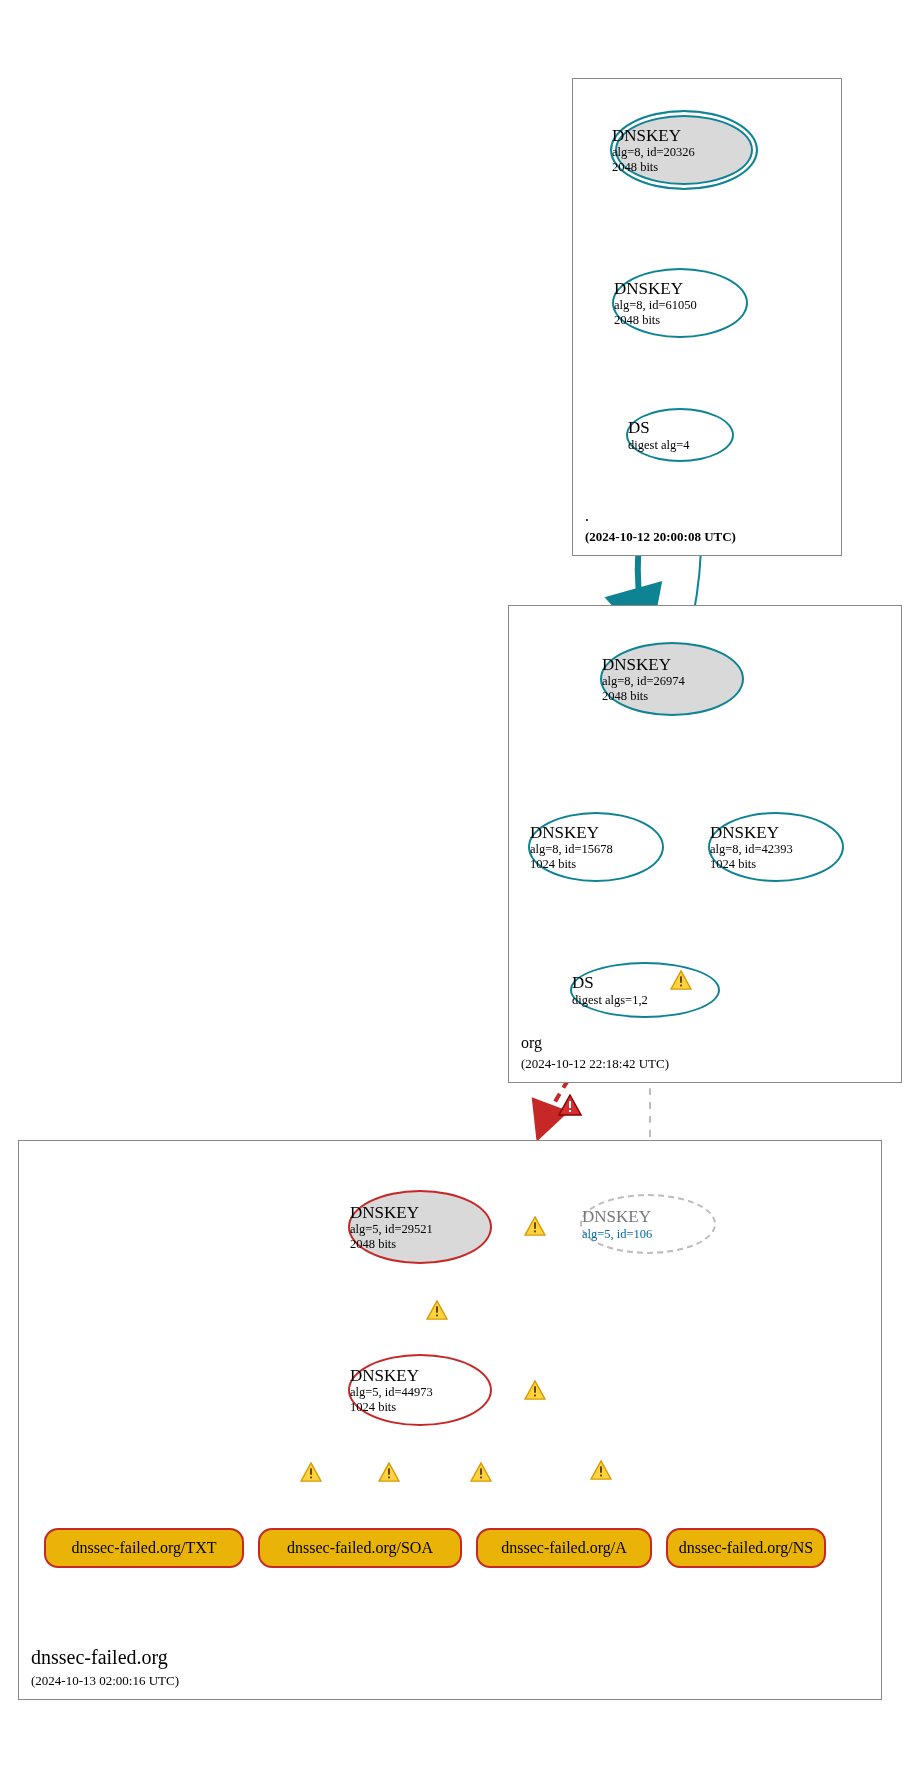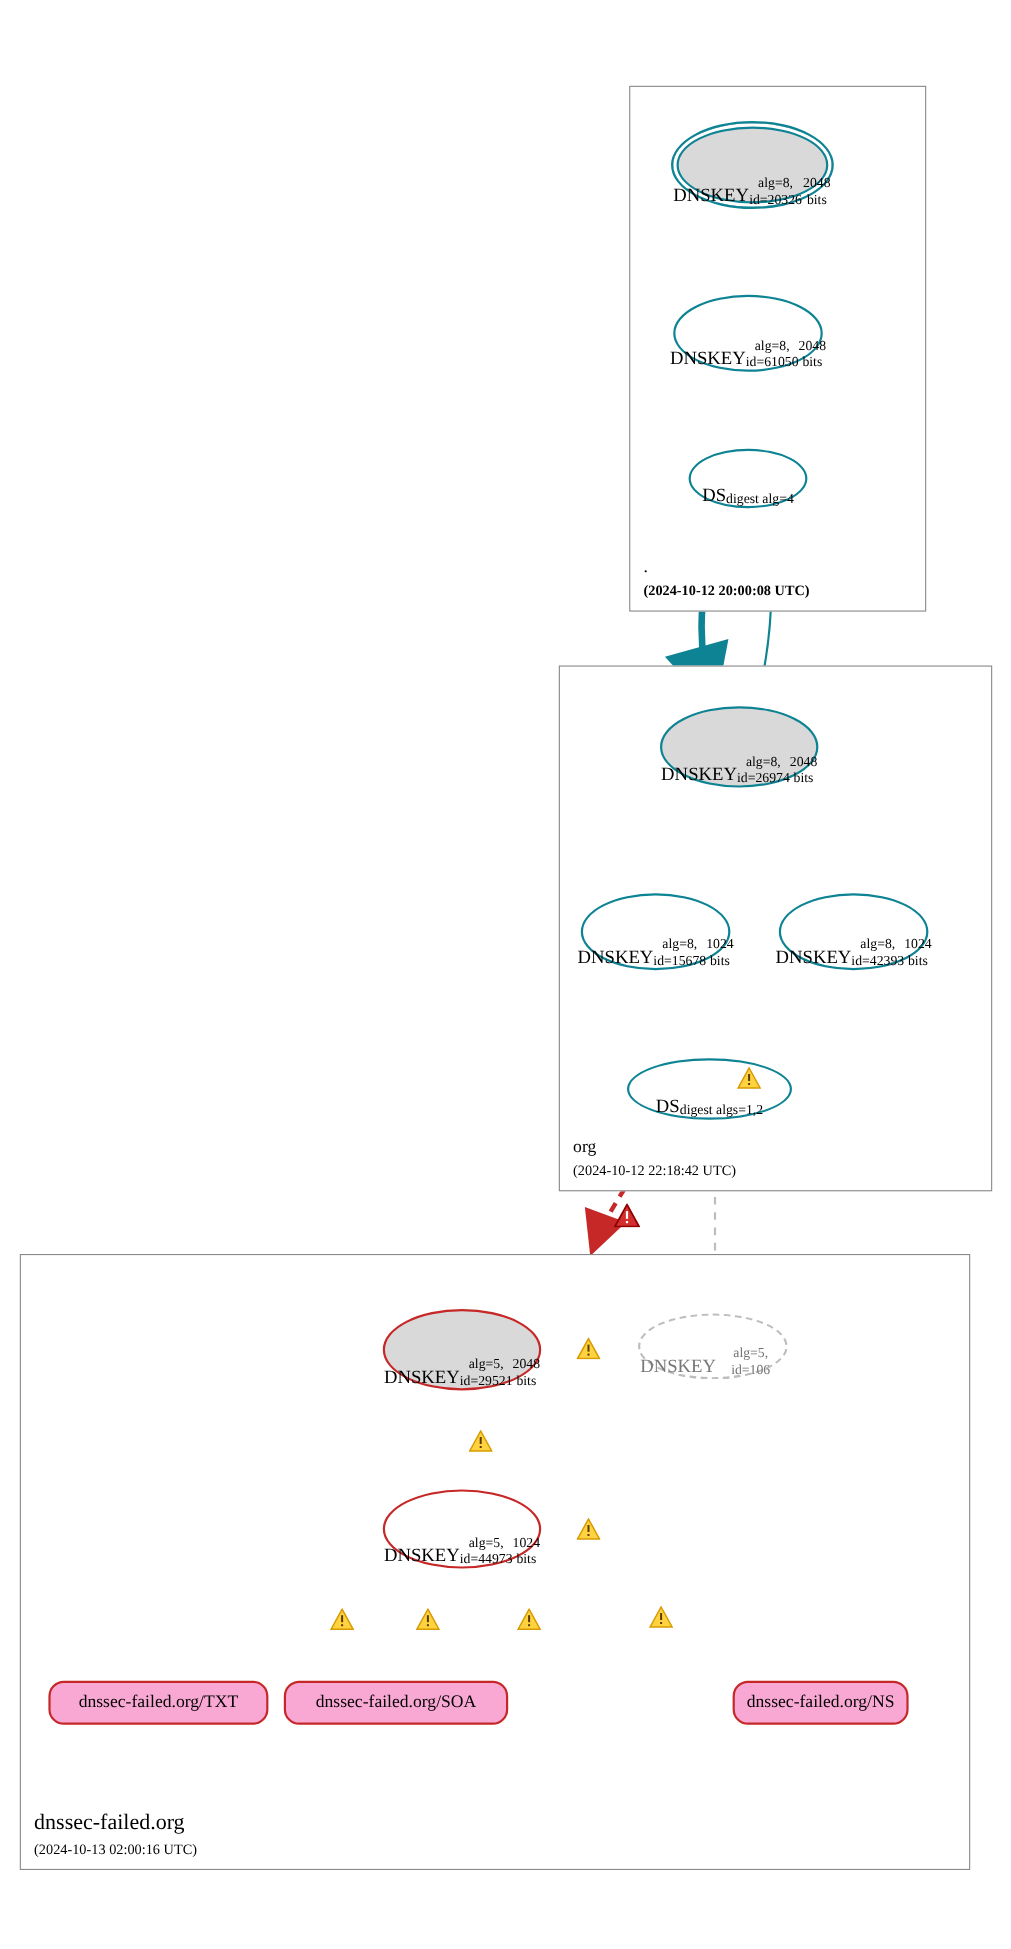--- a/index.html
+++ b/index.html
@@ -21,22 +21,22 @@
   .zone-box {
     position: absolute;
     border: 1px solid #888;
     background: #fff;
     box-sizing: border-box;
   }
 
   .node {
     position: absolute;
     display: flex;
-    flex-direction: row;
-    align-items: flex-end;
+    flex-direction: column;
+    align-items: flex-start;
     justify-content: center;
     text-align: center;
     box-sizing: border-box;
     line-height: 1.15;
   }
   .node .title { font-size: 17px; }
   .node .sub   { font-size: 12.5px; }
 
   .ellipse {
     border-radius: 50%;
@@ -52,21 +52,21 @@
 
   .dashed-gray {
     border: 2px dashed #bdbdbd;
     color: #9e9e9e;
   }
 
   .rrbox {
     position: absolute;
     border: 2px solid #c62828;
     border-radius: 14px;
-    background: #f9a8d4;
+    background: #eab308;
     display: flex;
     align-items: center;
     justify-content: center;
     font-size: 16px;
     padding: 0 8px;
     box-sizing: border-box;
     height: 40px;
   }
 
   .warn {
@@ -191,25 +191,26 @@
   </div>
 
   <div class="node ellipse red-border white-fill" style="left:348px; top:1354px; width:144px; height:72px;">
     <div class="title">DNSKEY</div>
     <div class="sub">alg=5, id=44973</div>
     <div class="sub">1024 bits</div>
   </div>
 
   <div class="node ellipse dashed-gray" style="left:580px; top:1194px; width:136px; height:60px;">
     <div class="title" style="color:#777">DNSKEY</div>
-    <div class="sub" style="color:#737373">alg=5, id=106</div>
+    <div class="sub" style="color:#0369a1">alg=5, id=106</div>
   </div>
 
   <div class="rrbox" style="left:44px;  top:1528px; width:200px;">dnssec-failed.org/TXT</div>
   <div class="rrbox" style="left:258px; top:1528px; width:204px;">dnssec-failed.org/SOA</div>
+  <div class="rrbox" style="left:476px; top:1528px; width:176px;">dnssec-failed.org/A</div>
   <div class="rrbox" style="left:666px; top:1528px; width:160px;">dnssec-failed.org/NS</div>
 
   <svg class="warn" style="left:670px; top:970px;" viewBox="0 0 24 22">
     <path d="M12 1 L23 21 L1 21 Z" fill="#ffd23f" stroke="#d79a00" stroke-width="1.5"></path>
     <rect x="11" y="7" width="2" height="7" fill="#5a3b00"></rect>
       <rect x="11" y="16" width="2" height="2" fill="#5a3b00"></rect>
   </svg>
 
   <svg class="warn" style="left:558px; top:1094px; width:24px; height:22px;" viewBox="0 0 24 22">
     <path d="M12 1 L23 21 L1 21 Z" fill="#d32f2f" stroke="#8e0000" stroke-width="1.5"></path>

